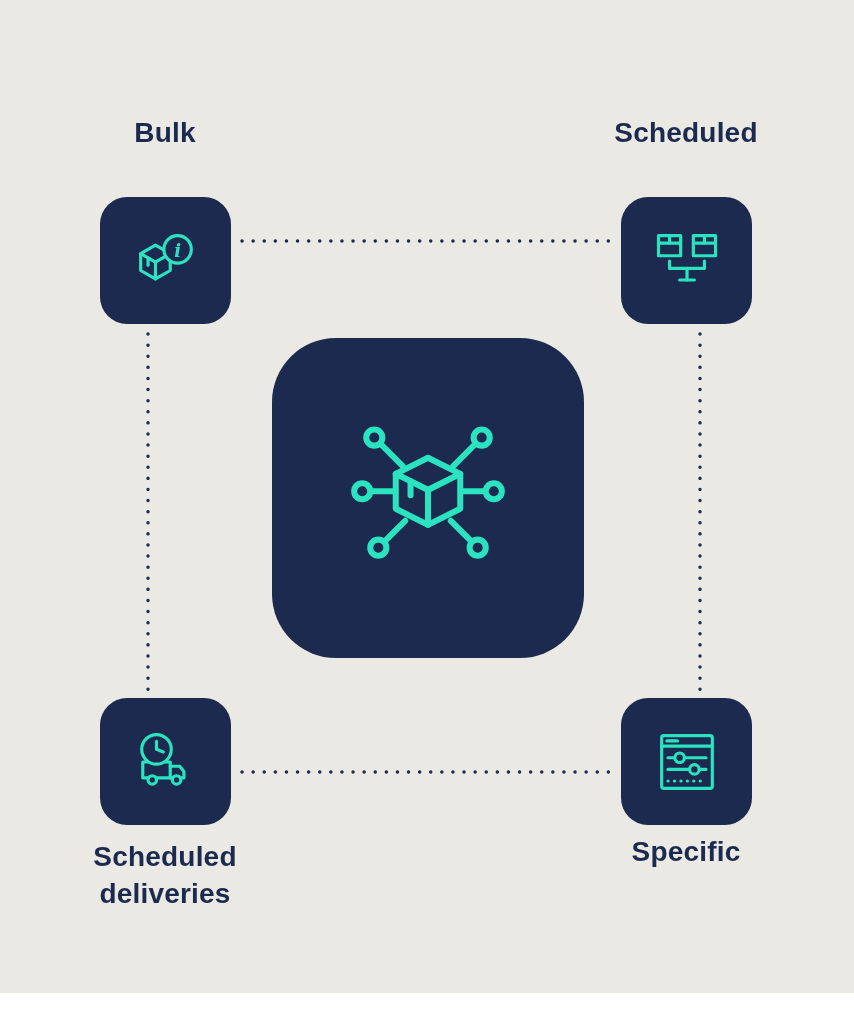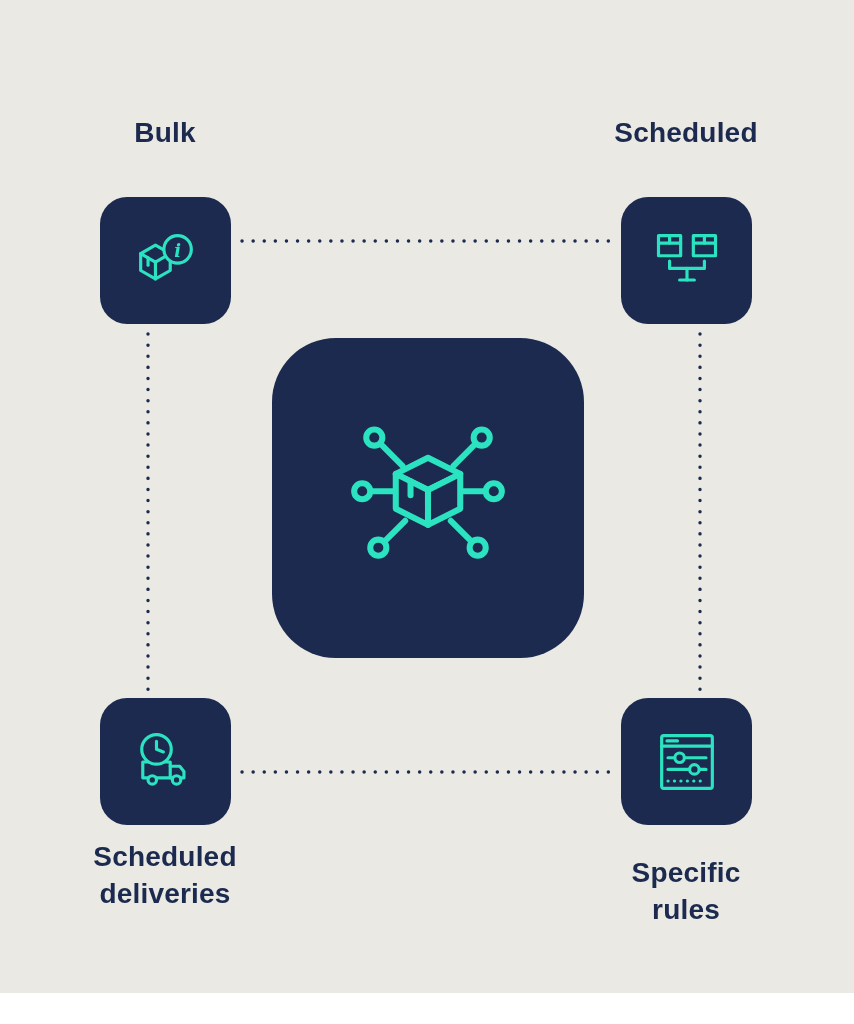--- a/index.html
+++ b/index.html
@@ -34,21 +34,21 @@
   .label{
     position:absolute;width:240px;
     text-align:center;color:var(--text);
     font-weight:700;font-size:28px;line-height:37px;
     letter-spacing:0.2px;
   }
   .label span{display:block;}
   .label-tl{left:45px;top:114px;}
   .label-tr{left:566px;top:114px;}
   .label-bl{left:45px;top:838px;}
-  .label-br{left:566px;top:854px;}
+  .label-br{left:566px;top:833px;}
   .icon{display:block;line-height:0;}
   
   .stk{stroke:var(--accent);fill:none;stroke-width:3;stroke-linecap:round;stroke-linejoin:round;}
   .stk-mask{stroke:var(--accent);fill:var(--tile);stroke-width:3;stroke-linecap:round;stroke-linejoin:round;}
   .stk-big{stroke:var(--accent);fill:none;stroke-width:4.5;stroke-linecap:round;stroke-linejoin:round;}
   .stk-big-mask{stroke:var(--accent);fill:var(--tile);stroke-width:4.5;stroke-linecap:round;stroke-linejoin:round;}
   .info-i{fill:var(--accent);font:italic 700 17px "DejaVu Serif",serif;}
   .dashrow{stroke:var(--accent);stroke-width:3;stroke-linecap:round;stroke-dasharray:0.1 6;fill:none;}
 </style>
 </head>
@@ -68,21 +68,20 @@
   </div>
   <div class="label label-tr">
     <span>Scheduled</span>
   </div>
   <div class="label label-bl">
     <span>Scheduled</span>
     <span>deliveries</span>
   </div>
   <div class="label label-br">
     <span>Specific</span>
-    <span>rules</span>
   </div>
 
   <div class="tile tile-small tile-tl">
     <span class="icon">
       <svg width="76" height="76" viewBox="0 0 72 72">
         <polygon class="stk" points="12,29 26,21 40,29 26,37"></polygon>
         <polyline class="stk" points="12,29 12,45 26,53 40,45 40,29"></polyline>
         <line class="stk" x1="26" y1="37" x2="26" y2="53"></line>
         <line class="stk" x1="19" y1="33" x2="19" y2="40"></line>
         <circle class="stk-mask" cx="47" cy="25" r="13"></circle>

